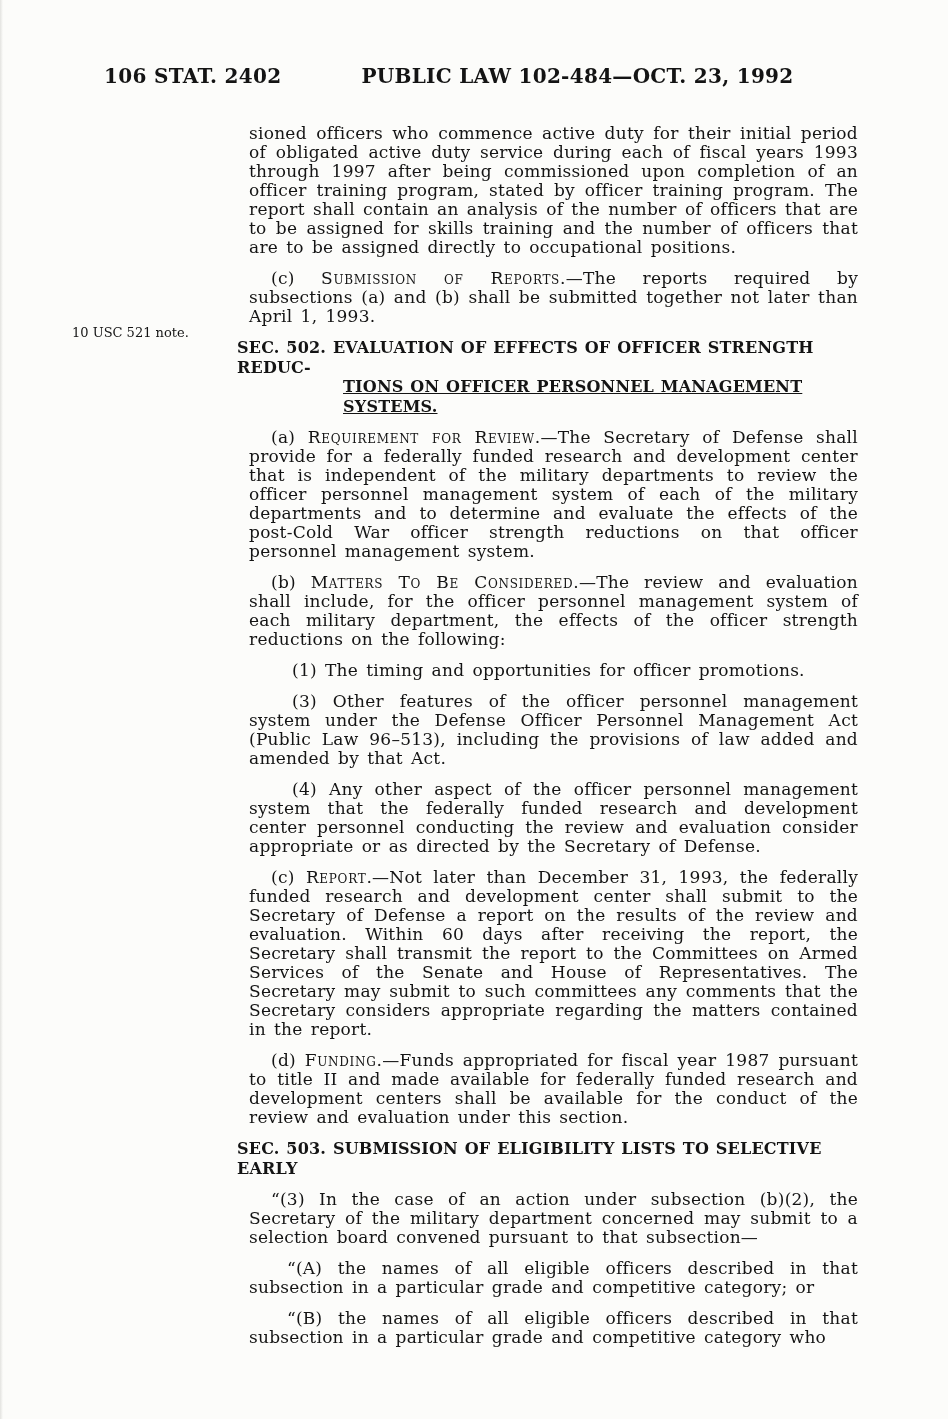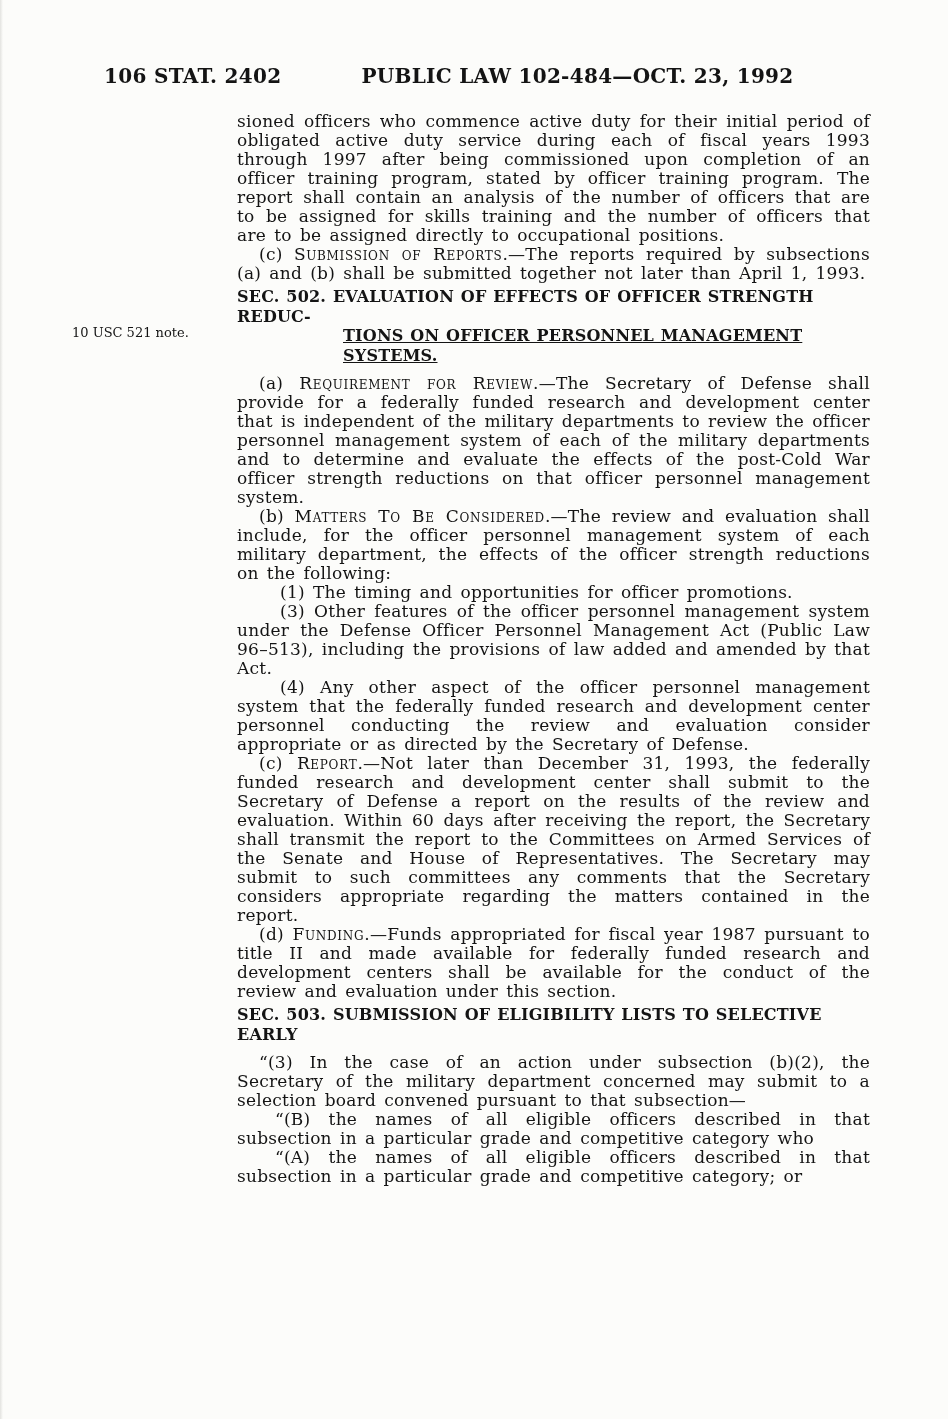--- a/index.html
+++ b/index.html
@@ -28,21 +28,21 @@
   }
   .margin-note {
     position: absolute; left: 72px; top: 324px; width: 158px;
     font-size: 13px; line-height: 18px;
   }
   .text-block {
     position: absolute; left: 237px; top: 112px; width: 633px;
     font-size: 17px; line-height: 19px; text-align: justify;
     letter-spacing: 0.25px; word-spacing: 2.5px;
   }
-  .text-block p { margin: 0; }
+  .text-block p { margin: 12px; }
   .ind  { text-indent: 22px; }
   .sub  { margin-left: 40px; text-indent: 43px; }
   .quo  { margin-left: 42px; text-indent: 38px; }
   .sc   { font-variant: small-caps; letter-spacing: 0.7px; }
   h2.sec {
     font-size: 16px; line-height: 19.5px; font-weight: bold;
     margin: 4px 0 9px 0; text-align: left; letter-spacing: 0.2px;
     word-spacing: 1px;
   }
   h2.sec .l1 { display: block; }
@@ -76,16 +76,16 @@
     <p class="sub">(3) Other features of the officer personnel management system under the Defense Officer Personnel Management Act (Public Law 96–513), including the provisions of law added and amended by that Act.</p>
     <p class="sub">(4) Any other aspect of the officer personnel management system that the federally funded research and development center personnel conducting the review and evaluation consider appropriate or as directed by the Secretary of Defense.</p>
     <p class="ind"><span>(c) </span><span class="sc">Report</span><span>.—Not later than December 31, 1993, the federally funded research and development center shall submit to the Secretary of Defense a report on the results of the review and evaluation. Within 60 days after receiving the report, the Secretary shall transmit the report to the Committees on Armed Services of the Senate and House of Representatives. The Secretary may submit to such committees any comments that the Secretary considers appropriate regarding the matters contained in the report.</span></p>
     <p class="ind"><span>(d) </span><span class="sc">Funding</span><span>.—Funds appropriated for fiscal year 1987 pursuant to title II and made available for federally funded research and development centers shall be available for the conduct of the review and evaluation under this section.</span></p>
 
     <h2 class="sec">
       <span class="l1">SEC. 503. SUBMISSION OF ELIGIBILITY LISTS TO SELECTIVE EARLY</span>
     </h2>
 
     <p class="ind">“(3) In the case of an action under subsection (b)(2), the Secretary of the military department concerned may submit to a selection board convened pursuant to that subsection—</p>
+    <p class="quo">“(A) the names of all eligible officers described in that subsection in a particular grade and competitive category; or</p>
     <p class="quo">“(B) the names of all eligible officers described in that subsection in a particular grade and competitive category who</p>
-    <p class="quo">“(A) the names of all eligible officers described in that subsection in a particular grade and competitive category; or</p>
   </div>
 </div>
 
 </body></html>

